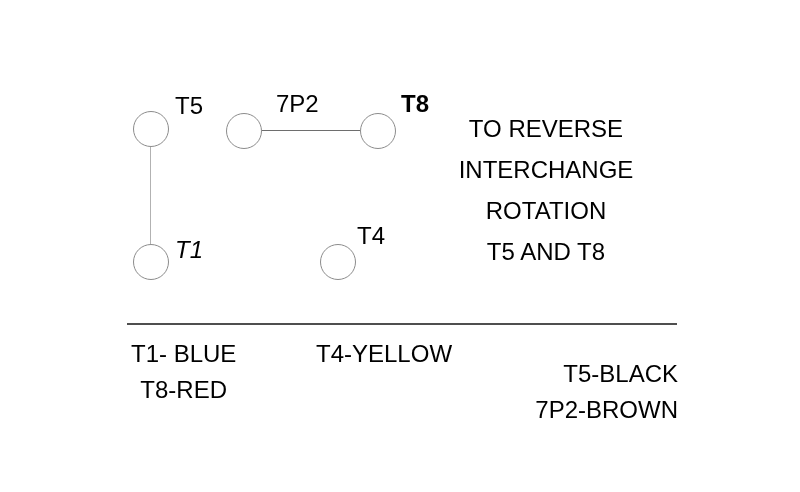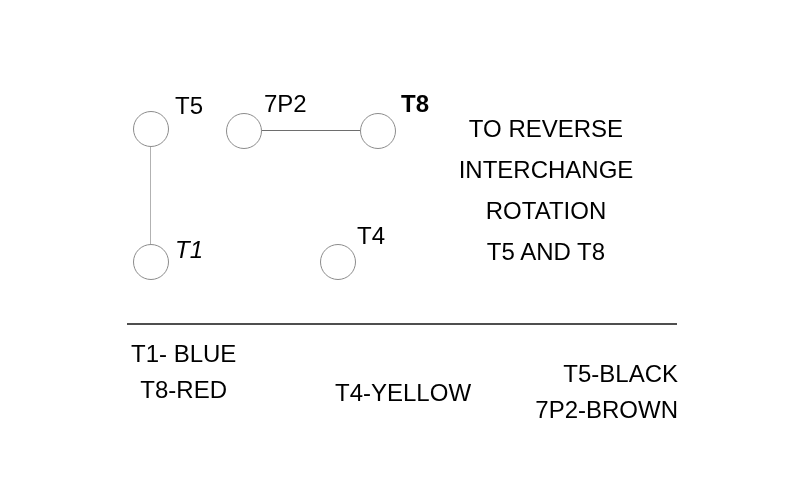--- a/index.html
+++ b/index.html
@@ -68,40 +68,40 @@
     background: #4f4f4f;
   }
   .legend-col {
     position: absolute;
     top: 336px;
     font-size: 24px;
     line-height: 36px;
     white-space: nowrap;
   }
   .legend-col.left   { left: 131px; text-align: center; }
-  .legend-col.middle { left: 335px; text-align: center; margin-top: 39px; }
+  .legend-col.middle { left: 316px; text-align: center; }
   .legend-col.right  { left: 430px; width: 248px; text-align: right; margin-top: 20px; }
 </style>
 </head>
 <body>
 
 <div class="canvas">
 
   <div class="connector v"></div>
   <div class="connector h"></div>
 
   <div class="terminal-circle" style="left:133px; top:111px;"></div>
   <div class="terminal-circle" style="left:133px; top:244px;"></div>
   <div class="terminal-circle" style="left:226px; top:113px;"></div>
   <div class="terminal-circle" style="left:360px; top:113px;"></div>
   <div class="terminal-circle" style="left:320px; top:244px;"></div>
 
   <div class="tlabel" style="left:175px; top:92px;">T5</div>
   <div class="tlabel" style="left:175px; top:236px;font-style:italic;">T1</div>
-  <div class="tlabel" style="left:264px; top:90px;">7P2</div>
+  <div class="tlabel" style="left:276px; top:90px;">7P2</div>
   <div class="tlabel" style="left:401px; top:90px;font-weight:bold;">T8</div>
   <div class="tlabel" style="left:357px; top:222px;">T4</div>
 
   <div class="note">
     <div>TO REVERSE</div>
     <div>INTERCHANGE</div>
     <div>ROTATION</div>
     <div>T5 AND T8</div>
   </div>
 

